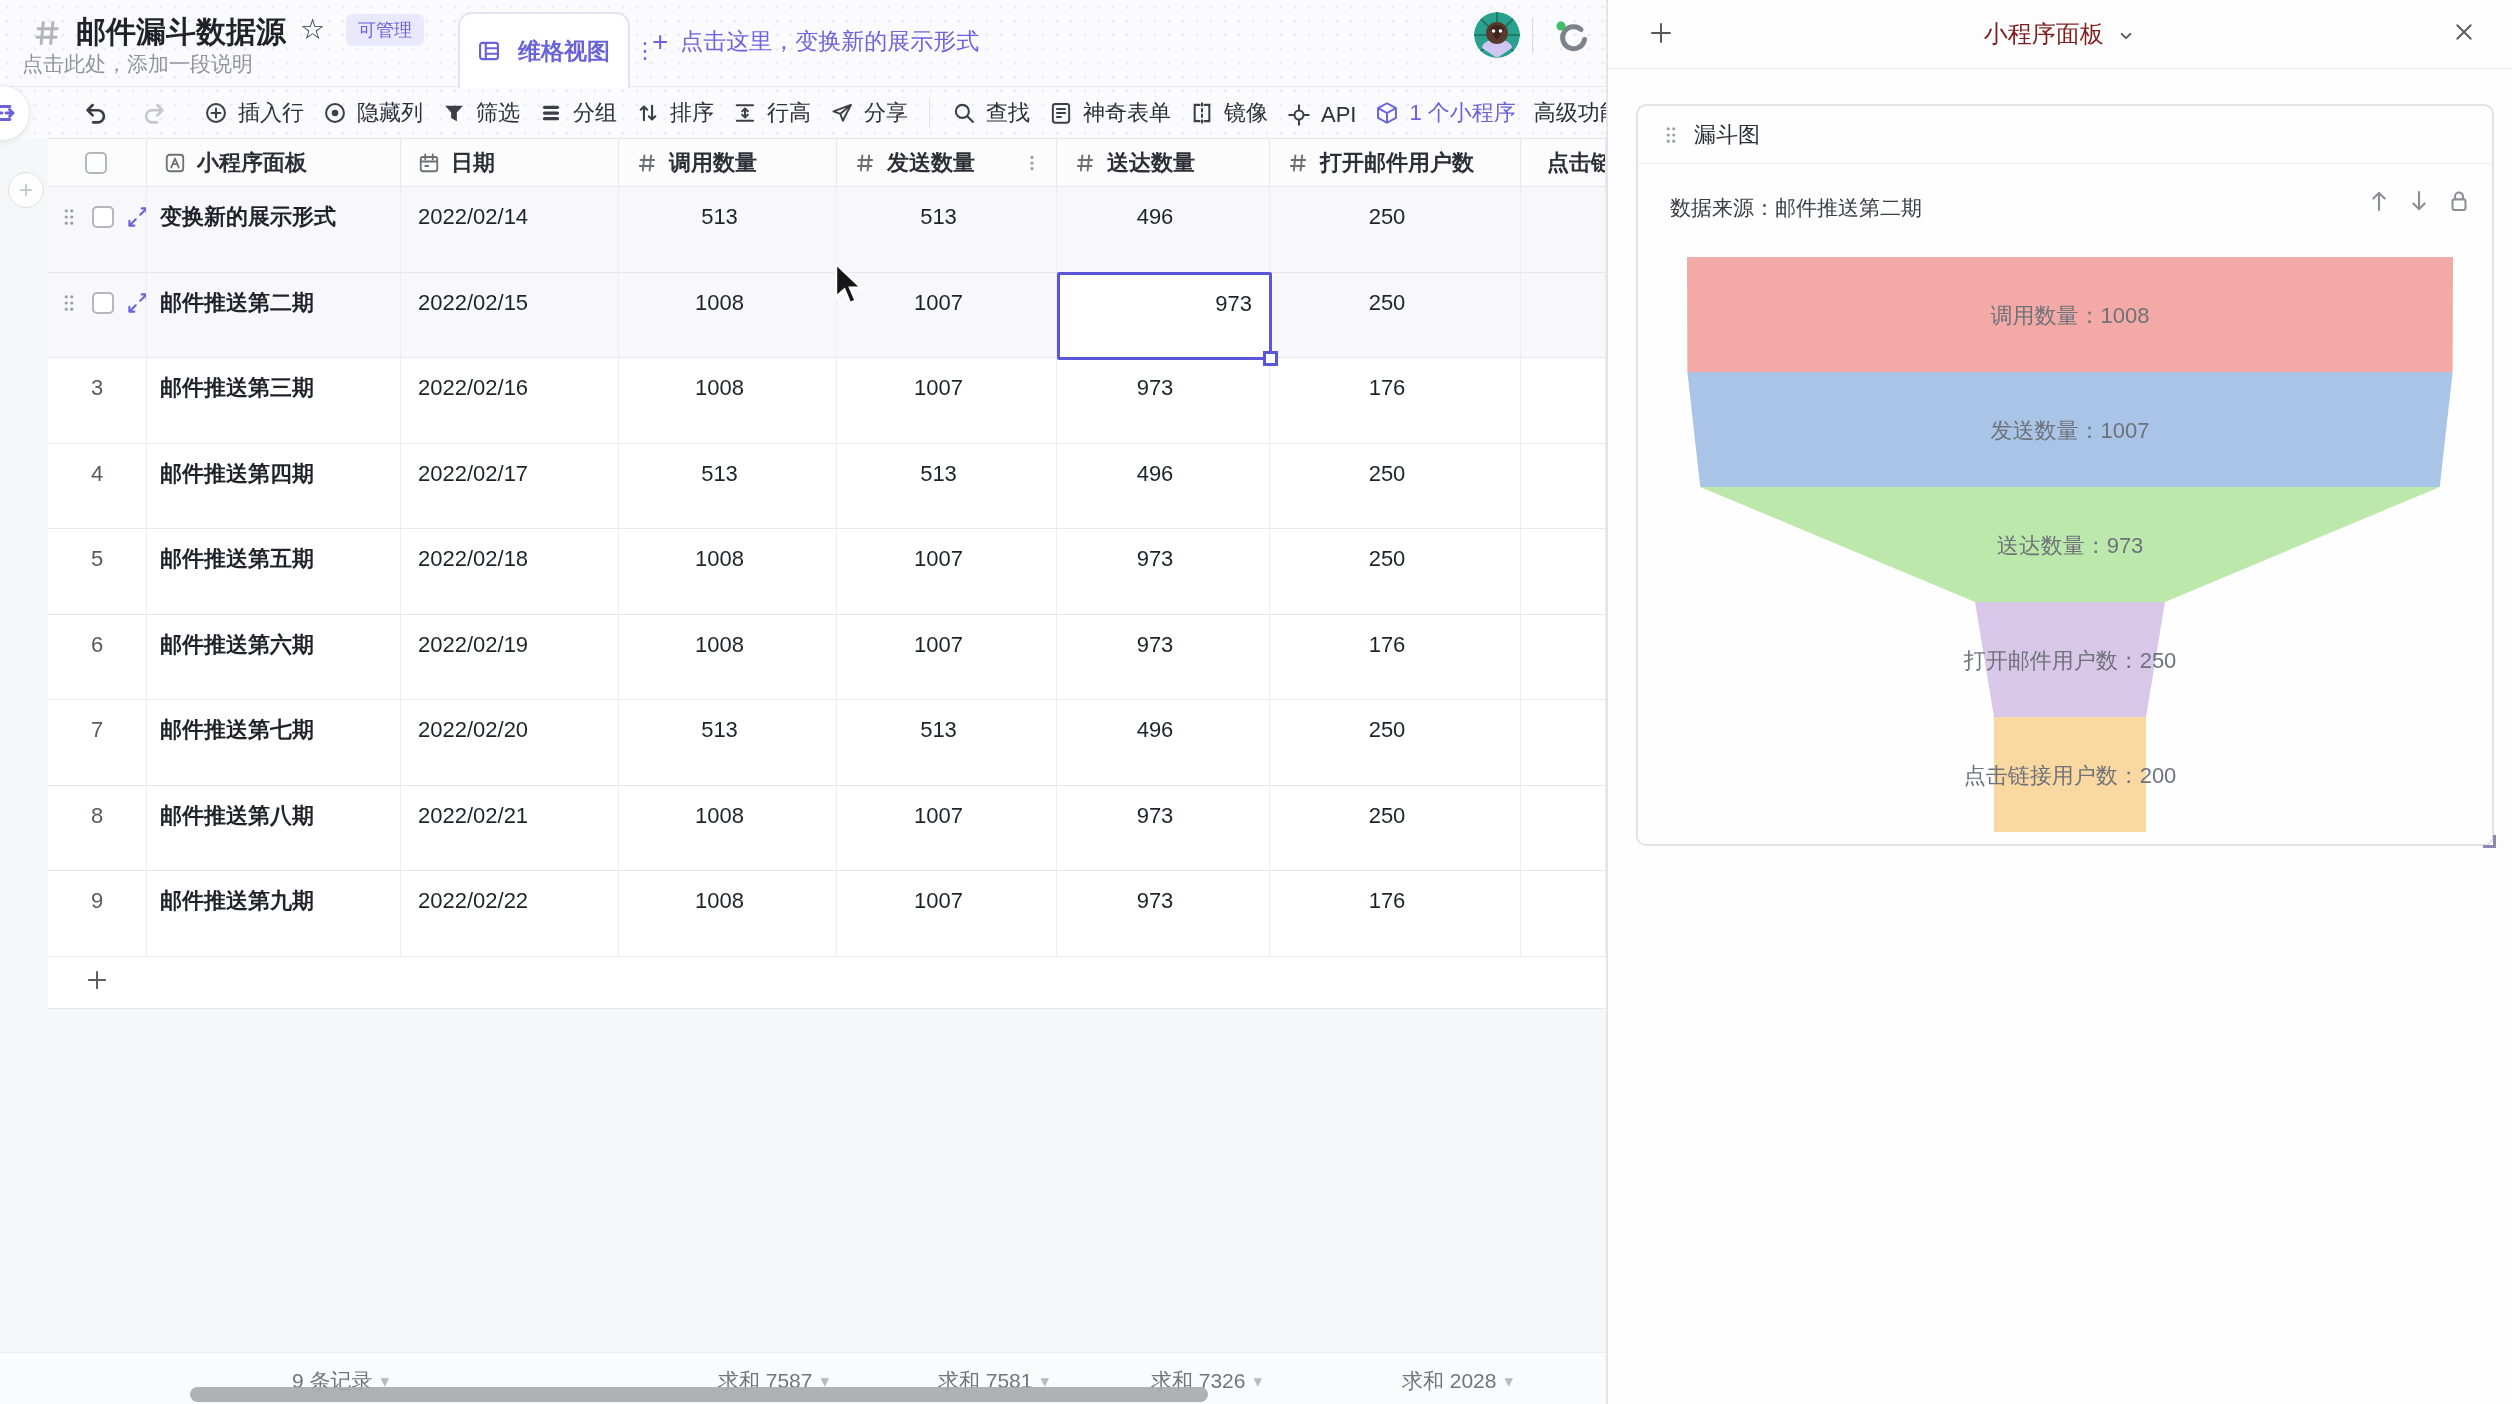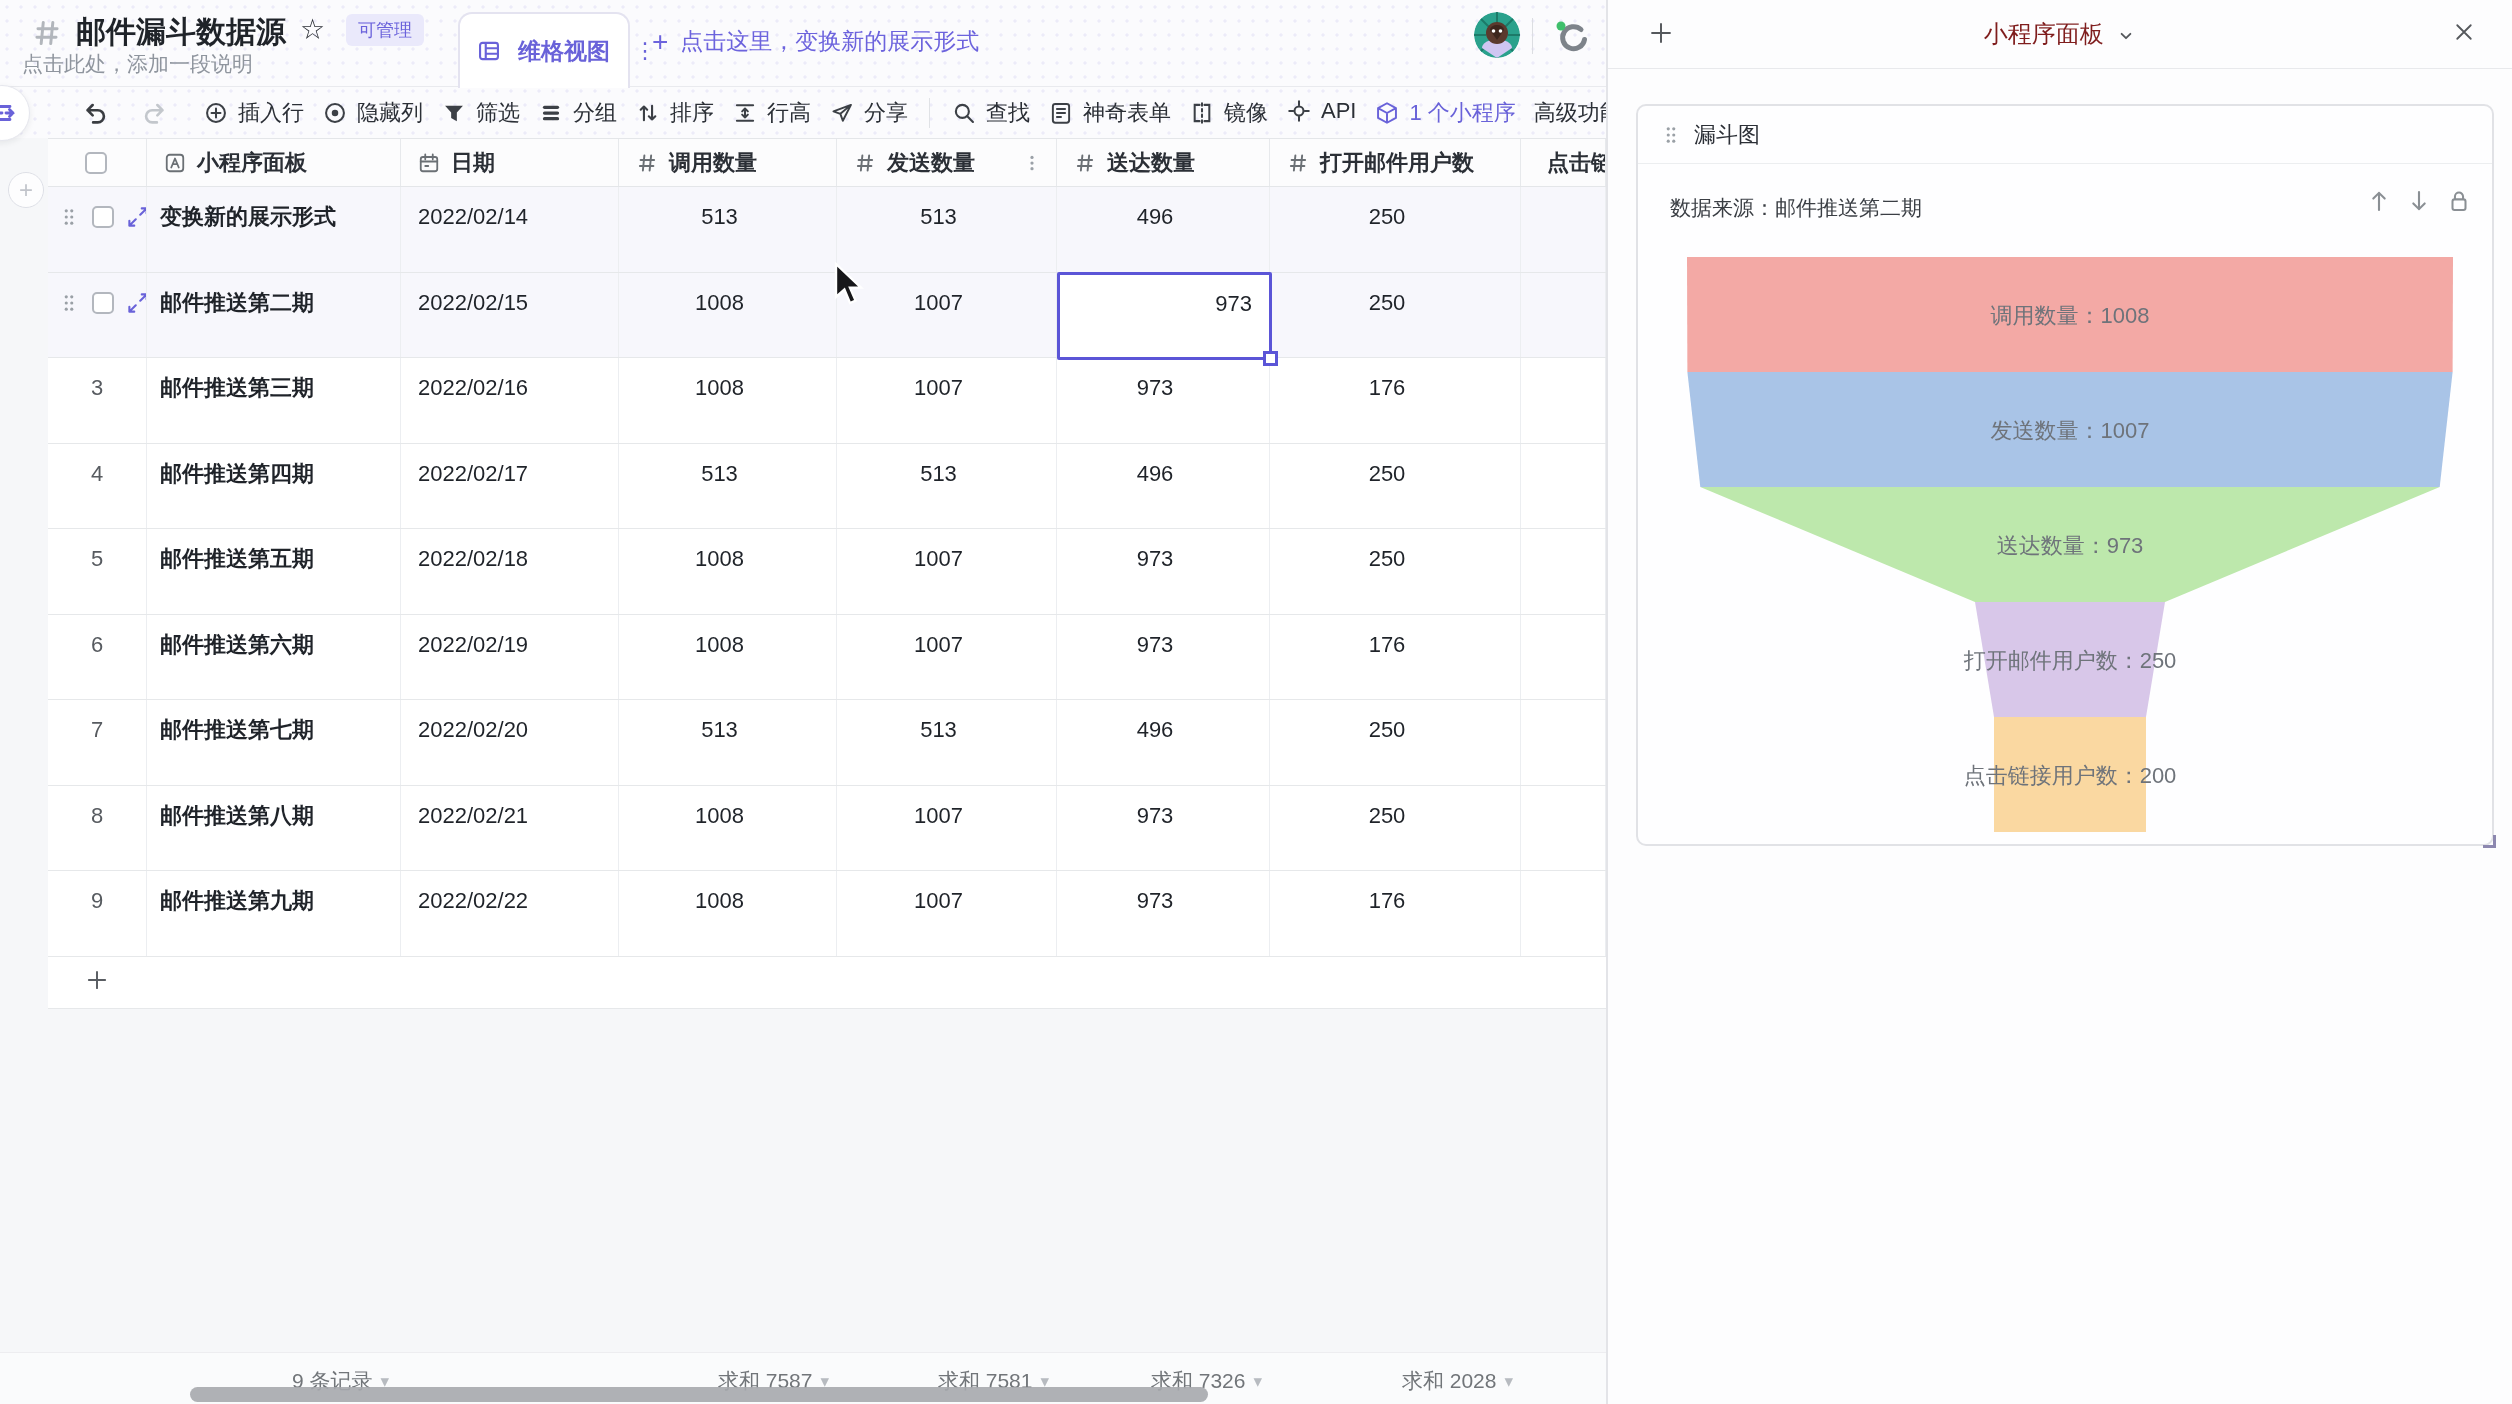--- a/index.html
+++ b/index.html
@@ -163,21 +163,21 @@
             <svg viewBox="0 0 32 32" width="30" height="30" fill="none" stroke="#3a3d42" stroke-width="2.8" stroke-linecap="round" stroke-linejoin="round" class="ic">
               <path d="M8 13 H19 a6.5 6.5 0 0 1 0 13 H14 M8 13 L13.5 7.5 M8 13 L13.5 18.5"></path>
             </svg>
           </span>
         <span class="r-ic">
             <svg viewBox="0 0 32 32" width="30" height="30" fill="none" stroke="#c3c7cc" stroke-width="2.8" stroke-linecap="round" stroke-linejoin="round" class="ic">
               <path d="M24 13 H13 a6.5 6.5 0 0 0 0 13 H18 M24 13 L18.5 7.5 M24 13 L18.5 18.5"></path>
             </svg>
           </span>
       </div>
-      <div id="tb-items" style="display:flex;align-items:flex-start;">
+      <div id="tb-items" style="display:flex;align-items:flex-end;">
           <div class="tb-item">
             <svg viewBox="0 0 32 32" width="26" height="26" fill="none" stroke="#3c4046" stroke-width="2.5" stroke-linecap="round" class="ic">
               <circle cx="16" cy="16" r="11"></circle>
               <path d="M16 10.5 V21.5 M10.5 16 H21.5"></path>
             </svg>
             <span>插入行</span>
           </div>
           <div class="tb-item">
             <svg viewBox="0 0 32 32" width="26" height="26" fill="none" stroke="#3c4046" stroke-width="2.5" class="ic">
               <circle cx="16" cy="16" r="11"></circle>

